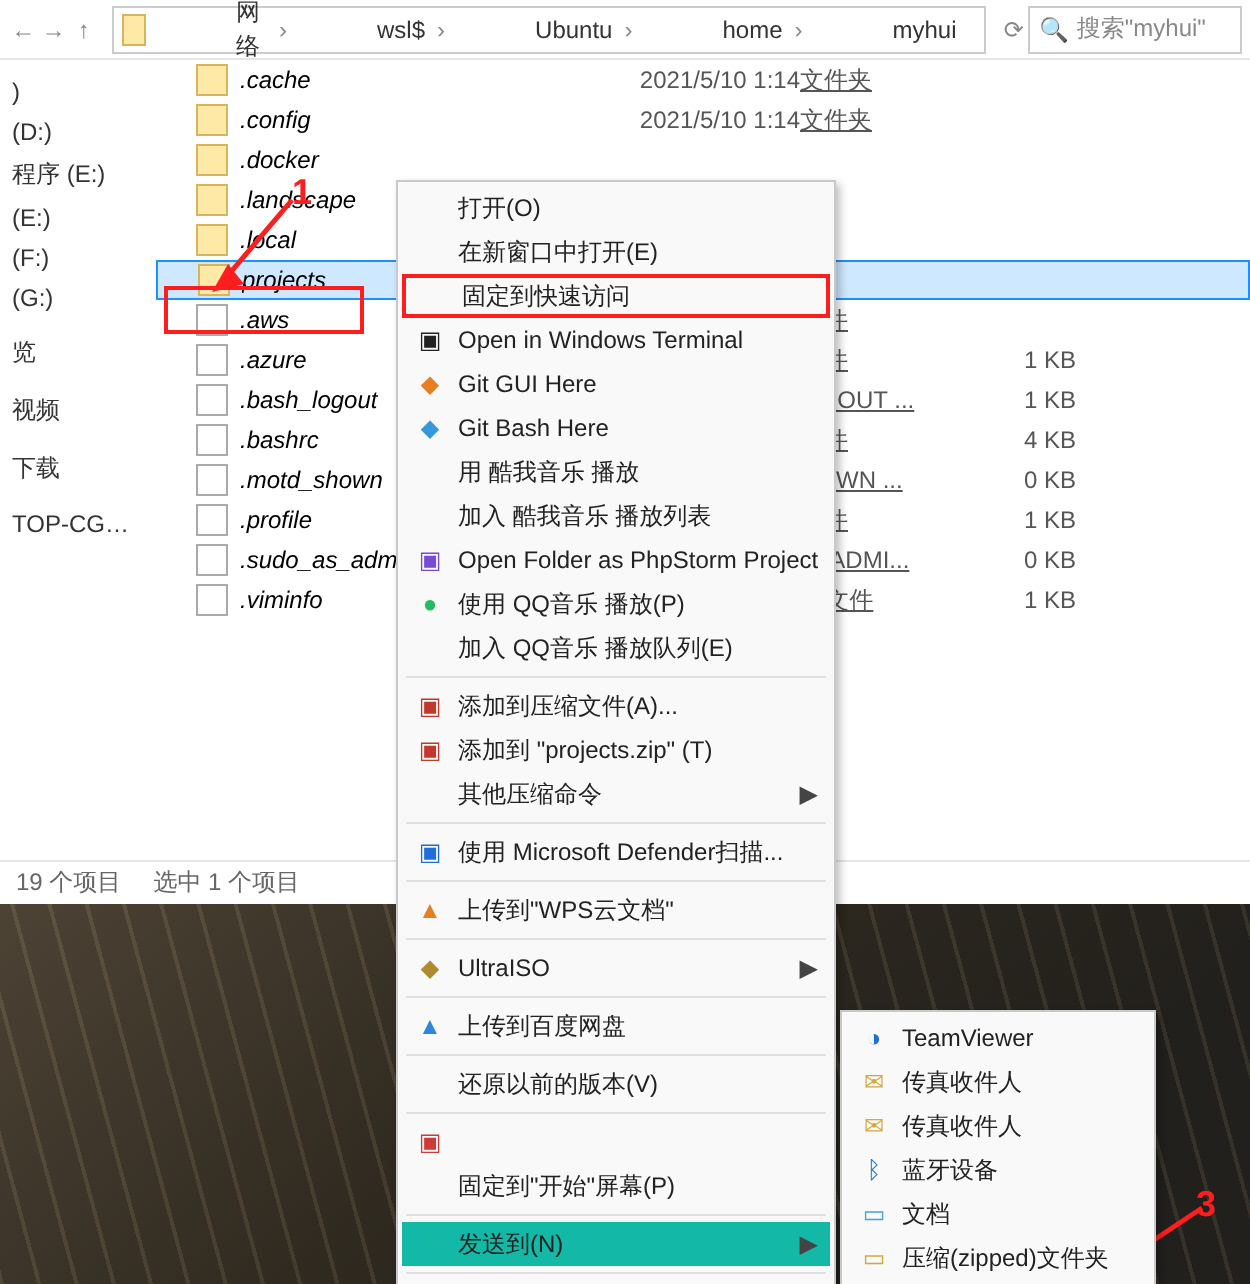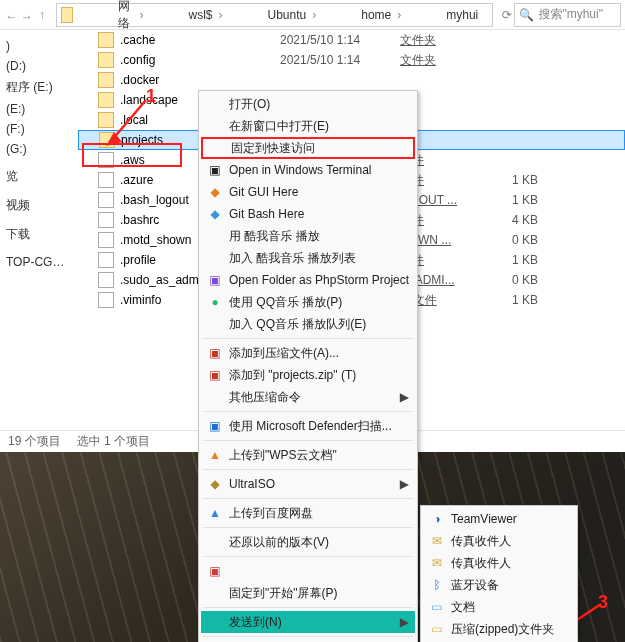--- a/index.html
+++ b/index.html
@@ -26,22 +26,22 @@
 
     
     .body { display:flex; height:386px; }
     .tree { width:78px; padding:6px 4px; color:#333; }
     .tree .t-item { padding:3px 2px; white-space:nowrap; overflow:hidden; text-overflow:ellipsis; }
 
     .files { flex:1; position:relative; }
     .row { display:flex; align-items:center; height:20px; padding-left:20px; white-space:nowrap; }
     .row .ico { width:16px; height:16px; background:#ffe9a6; border:1px solid #d9b45e; margin-right:6px; flex-shrink:0; }
     .row .ico.file { background:#fff; border:1px solid #aaa; }
-    .row .name { width:160px; overflow:hidden; text-overflow:ellipsis; }
-    .row .date { width:120px; color:#555; }
+    .row .name { width:160px; overflow:hidden; text-overflow:ellipsis;font-style:italic; }
+    .row .date { width:120px; color:#555;text-align:right; }
     .row .type { width:88px; color:#555;text-decoration:underline; }
     .row .size { width:50px; text-align:right; color:#555; }
     .row.sel { background:#cde8ff; border:1px solid #1e90ff; height:20px; }
     .row.sel .name { color:#000; }
 
     
     .anno-box { position:absolute; border:2px solid #ff1e1e; pointer-events:none; }
     .anno-num { position:absolute; color:#ff1e1e; font-size:18px; font-weight:bold; pointer-events:none; }
     .anno-arrow { position:absolute; pointer-events:none; }
 

